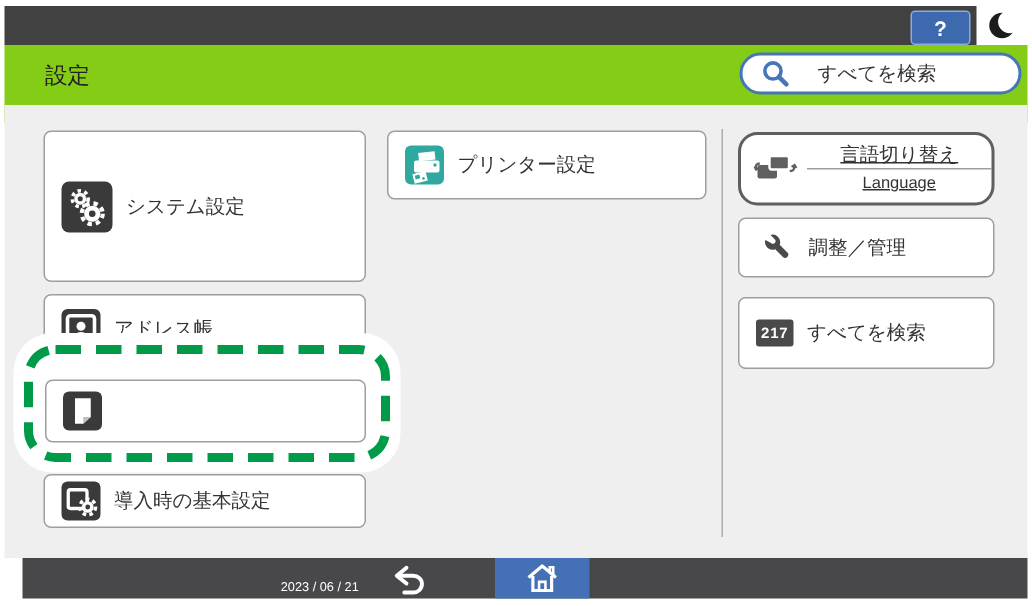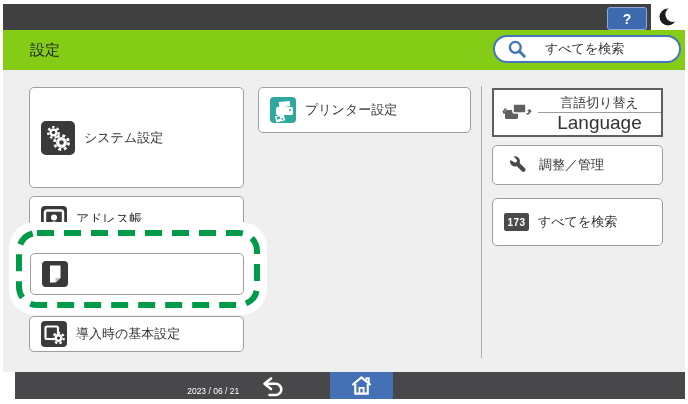--- a/index.html
+++ b/index.html
@@ -35,27 +35,27 @@
   .t34{width:34px;height:34px;border-radius:5px;}
 
   
   .b-system {left:26px;top:17px;width:215px;height:101px;align-items:center;}
   .b-address{left:26px;top:126px;width:215px;height:46px;}
   .b-tray   {left:27px;top:183px;width:214px;height:42px;z-index:6;}
   .b-install{left:26px;top:246px;width:215px;height:36px;}
   
   .b-printer{left:255px;top:17px;width:213px;height:46px;}
   
-  .b-lang   {left:489px;top:18px;width:171px;height:49px;border:2px solid #5f5f5f;border-radius:0;padding-left:8px;gap:6px;}
+  .b-lang   {left:489px;top:18px;width:171px;height:49px;border:2px solid #5f5f5f;border-radius:13px;padding-left:8px;gap:6px;text-decoration:underline;}
   .b-adjust {left:489px;top:75px;width:171px;height:40px;text-align:center;}
   .b-counter{left:489px;top:128px;width:171px;height:48px;}
 
   .lang-text{flex:1;display:flex;flex-direction:column;align-items:center;}
   .lang-text .jp{font-size:13px;color:#333;line-height:17px;}
-  .lang-text .en{font-size:19px;color:#333;line-height:17px;}
+  .lang-text .en{font-size:11px;color:#333;line-height:17px;}
   .lang-rule{width:100%;height:1px;background:#9e9e9e;margin:1px 0;}
 
   .counter-badge{flex:none;width:25px;height:18px;background:#4a4a4a;border-radius:2px;color:#fff;
     font-size:10px;font-weight:bold;display:flex;align-items:center;justify-content:center;letter-spacing:0.5px;}
 
   
   .hl-blob{position:absolute;left:6px;top:152px;width:258px;height:93px;background:#fff;border-radius:26px;z-index:5;}
   .hl-ring{position:absolute;left:12px;top:159px;z-index:5;}
 
   
@@ -182,21 +182,21 @@
     <div class="btn b-adjust">
       <span style="flex:none;width:26px;display:flex;justify-content:center;">
         <svg width="22" height="22" viewBox="0 0 24 24">
           <path d="M4.6 6.6 a5.5 5.5 0 0 0 7.2 6.7 l5.6 5.6 a2.3 2.3 0 0 0 3.25 -3.25 l-5.6 -5.6 a5.5 5.5 0 0 0 -6.7 -7.2 l3.1 3.1 a1.9 1.9 0 0 1 -2.7 2.7 z" fill="#4a4a4a"></path>
         </svg>
       </span>
       <span>調整／管理</span>
     </div>
 
     <div class="btn b-counter">
-      <span class="counter-badge">173</span>
+      <span class="counter-badge">217</span>
       <span>すべてを検索</span>
     </div>
   </div>
 
   <div class="footer">
     <div class="clock">
       <span>2023 / 06 / 21</span><br>
       
     </div>
     <div class="back-btn">

